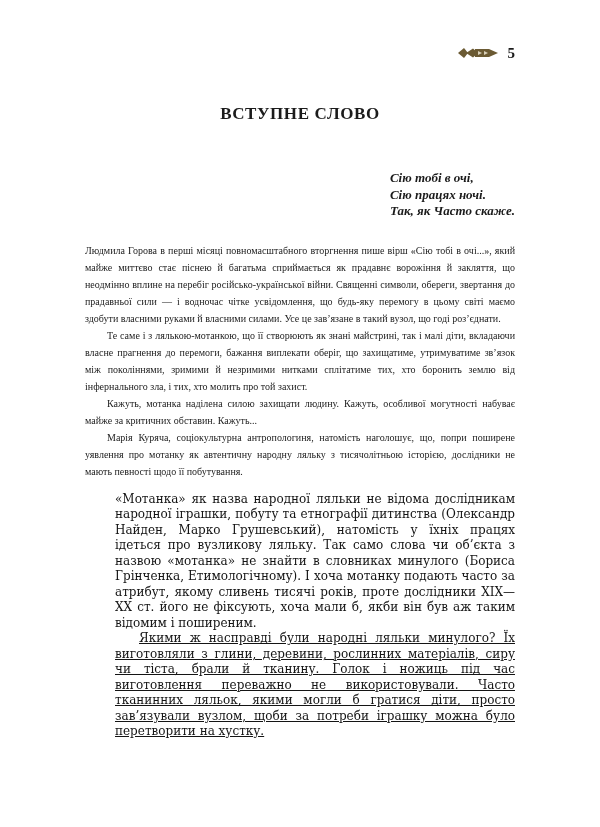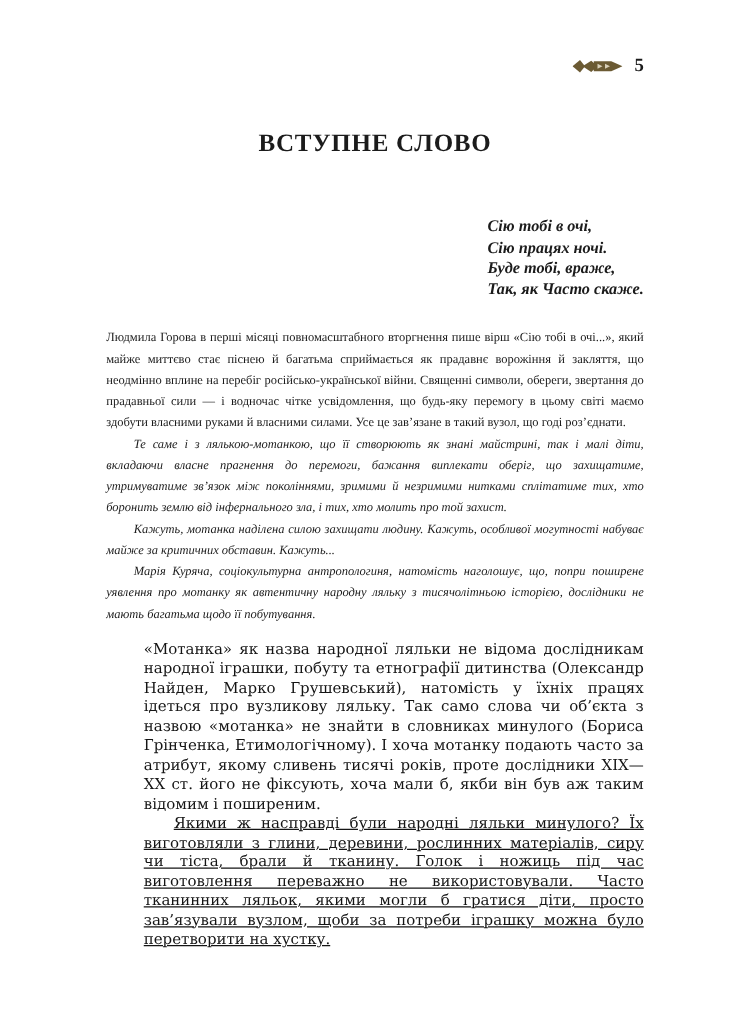--- a/index.html
+++ b/index.html
@@ -28,21 +28,21 @@
 
   .page-number {
     font-weight: bold;
     font-size: 15px;
     line-height: 1;
   }
 
   .chapter-title {
     margin-top: 42px;
     text-align: center;
-    font-size: 20px;
+    font-size: 17px;
     font-weight: bold;
     letter-spacing: 0.6px;
   }
 
   .epigraph {
     margin-top: 46px;
     margin-left: auto;
     width: fit-content;
     font-style: italic;
     font-weight: bold;
@@ -50,21 +50,21 @@
     line-height: 1.28;
   }
 
   .body-text {
     margin-top: 22px;
     font-size: 10px;
     line-height: 17px;
     text-align: justify;
   }
 
-  .body-text p.indent { text-indent: 22px; font-style: italic; }
+  .body-text p.indent { text-indent: 22px; }
 
   .quote-block {
     margin-top: 12px;
     margin-left: 30px;
     font-family: "DejaVu Serif", serif;
     font-size: 12px;
     line-height: 15.5px;
     text-align: justify;
     color: #141414;
   }
@@ -87,29 +87,28 @@
       </svg>
     </span>
     <span class="page-number">5</span>
   </header>
 
   <h1 class="chapter-title">ВСТУПНЕ СЛОВО</h1>
 
   <div class="epigraph">
     <div>Сію тобі в очі,</div>
     <div>Сію працях ночі.</div>
-    <div>Буде тобі, враже,</div>
     <div>Так, як Часто скаже.</div>
   </div>
 
   <div class="body-text">
     <p>Людмила Горова в перші місяці повномасштабного вторгнення пише вірш «Сію тобі в очі...», який майже миттєво стає піснею й багатьма сприймається як прадавнє ворожіння й закляття, що неодмінно вплине на перебіг російсько-української війни. Священні символи, обереги, звертання до прадавньої сили — і водночас чітке усвідомлення, що будь-яку перемогу в цьому світі маємо здобути власними руками й власними силами. Усе це зав’язане в такий вузол, що годі роз’єднати.</p>
     <p class="indent">Те саме і з лялькою-мотанкою, що її створюють як знані майстрині, так і малі діти, вкладаючи власне прагнення до перемоги, бажання виплекати оберіг, що захищатиме, утримуватиме зв’язок між поколіннями, зримими й незримими нитками сплітатиме тих, хто боронить землю від інфернального зла, і тих, хто молить про той захист.</p>
     <p class="indent">Кажуть, мотанка наділена силою захищати людину. Кажуть, особливої могутності набуває майже за критичних обставин. Кажуть...</p>
-    <p class="indent">Марія Куряча, соціокультурна антропологиня, натомість наголошує, що, попри поширене уявлення про мотанку як автентичну народну ляльку з тисячолітньою історією, дослідники не мають багатьма щодо її побутування.</p>
+    <p class="indent">Марія Куряча, соціокультурна антропологиня, натомість наголошує, що, попри поширене уявлення про мотанку як автентичну народну ляльку з тисячолітньою історією, дослідники не мають певності щодо її побутування.</p>
   </div>
 
   <div class="quote-block">
     <p>«Мотанка» як назва народної ляльки не відома дослідникам народної іграшки, побуту та етнографії дитинства (Олександр Найден, Марко Грушевський), натомість у їхніх працях ідеться про вузликову ляльку. Так само слова чи об’єкта з назвою «мотанка» не знайти в словниках минулого (Бориса Грінченка, Етимологічному). І хоча мотанку подають часто за атрибут, якому сливень тисячі років, проте дослідники XIX—XX ст. його не фіксують, хоча мали б, якби він був аж таким відомим і поширеним.</p>
     <p class="indent">Якими ж насправді були народні ляльки минулого? Їх виготовляли з глини, деревини, рослинних матеріалів, сиру чи тіста, брали й тканину. Голок і ножиць під час виготовлення переважно не використовували. Часто тканинних ляльок, якими могли б гратися діти, просто зав’язували вузлом, щоби за потреби іграшку можна було перетворити на хустку.</p>
   </div>
 
 </div>
 
 </body></html>

